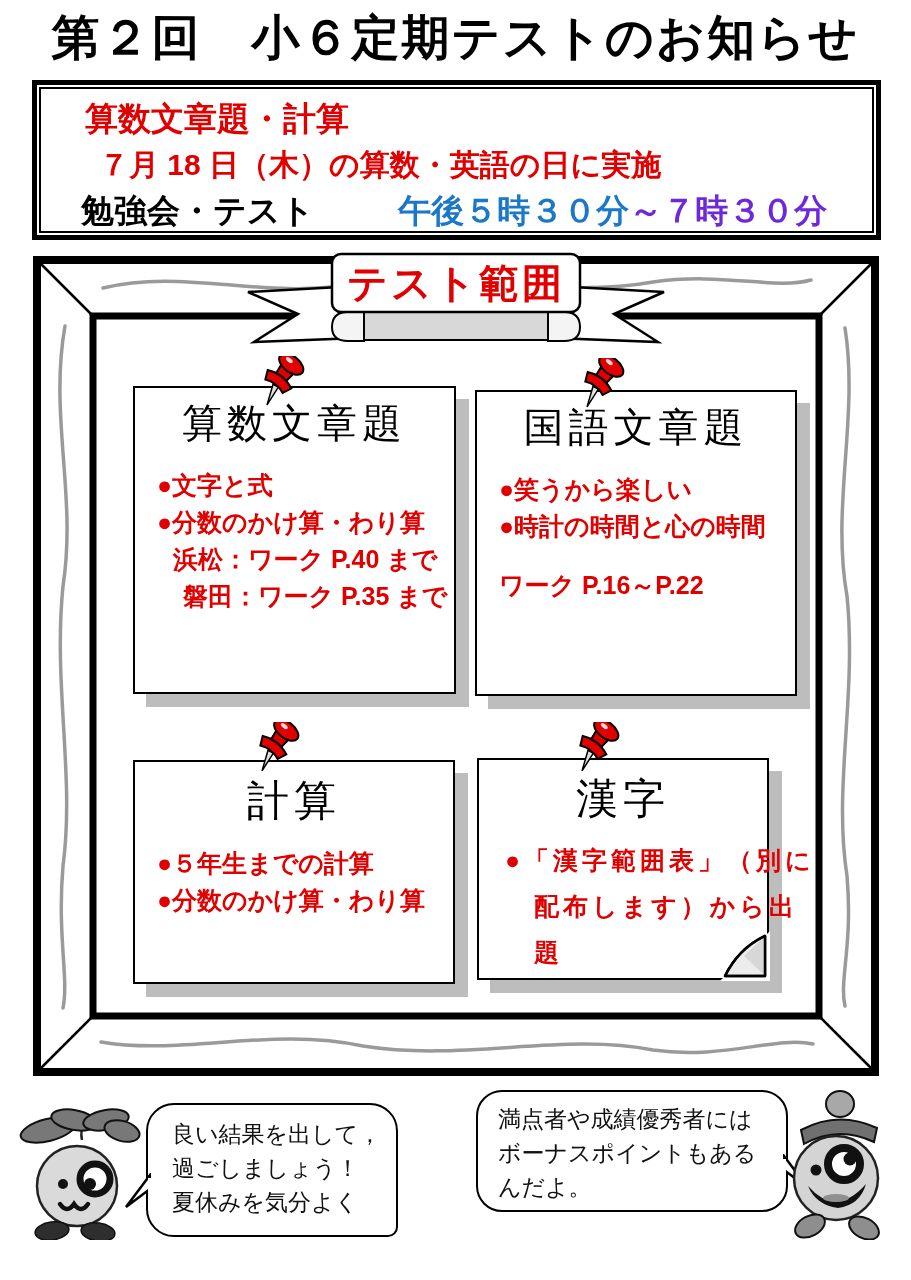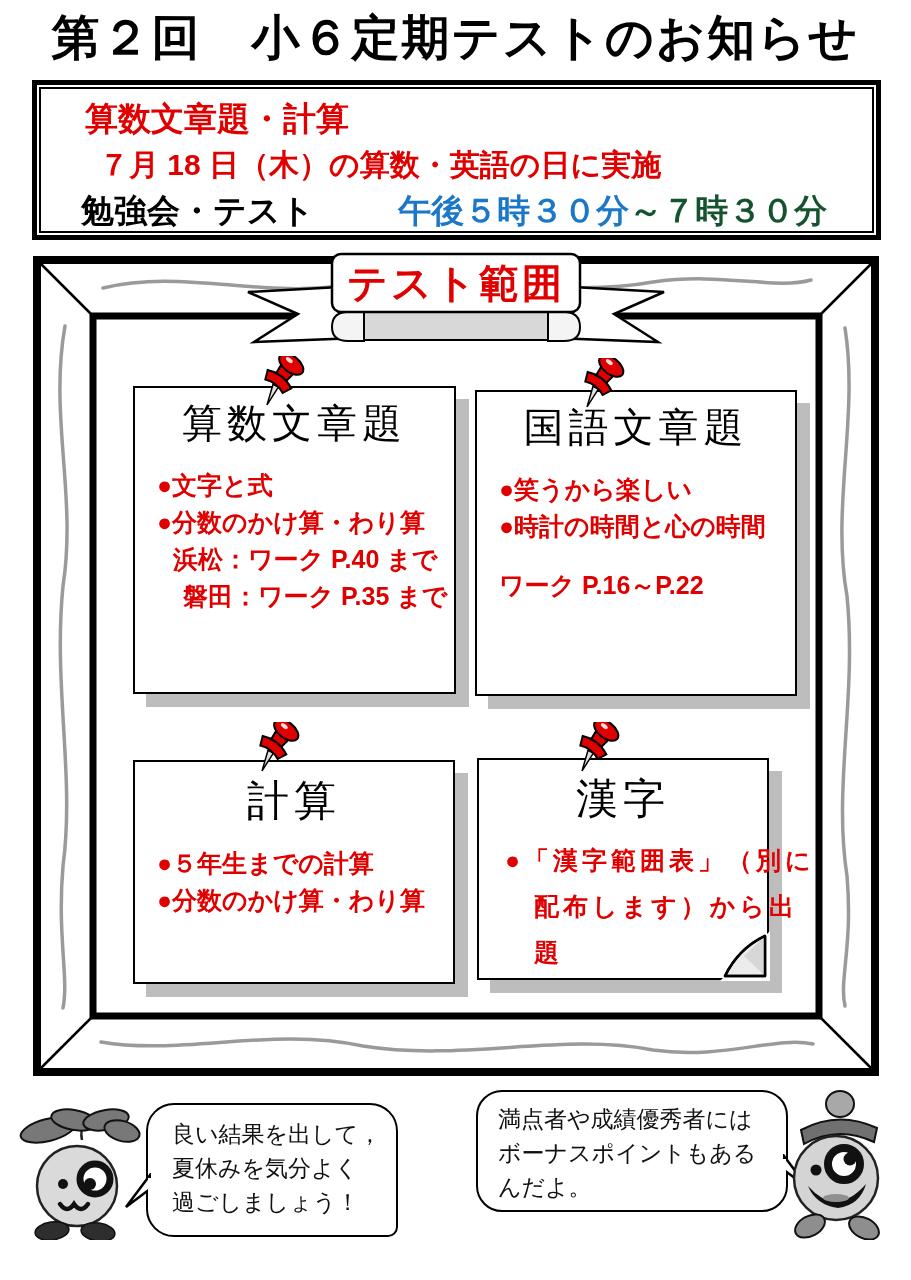--- a/index.html
+++ b/index.html
@@ -23,21 +23,21 @@
   }
   .info-inner{
     position:absolute;inset:2px;border:2px solid #000;
   }
   .info-line{position:absolute;white-space:nowrap;font-weight:bold;}
   .info-line1{left:44px;top:8px;font-size:33px;color:var(--red);}
   .info-line2{left:58px;top:56px;font-size:30px;color:var(--red);}
   .info-line3{left:40px;top:100px;font-size:33px;color:#000;}
   .info-gap{display:inline-block;width:84px;}
   .time-blue{color:var(--blue);}
-  .time-black{color:#14532d;}
+  .time-black{color:#6d28d9;}
 
   
   .frame-svg{position:absolute;left:33px;top:256px;}
 
   
   .banner{position:absolute;left:238px;top:250px;width:436px;height:108px;}
   .banner text{font-family:"Liberation Sans",sans-serif;font-weight:bold;}
 
   
   .card{
@@ -219,22 +219,22 @@
     <ellipse cx="42" cy="131" rx="17" ry="9" fill="#2e2e2e" stroke="#111" stroke-width="1.5" transform="rotate(-8 42 131)"></ellipse>
     <ellipse cx="88" cy="132" rx="17" ry="9" fill="#2e2e2e" stroke="#111" stroke-width="1.5" transform="rotate(8 88 132)"></ellipse>
   </svg>
 
   <div class="bubble bubble-left">
     <svg class="tail tail-left" width="28" height="38" viewBox="0 0 28 38">
       <path d="M27,2 L3,34 L27,16 Z" fill="#fff" stroke="#000" stroke-width="2.5"></path>
       <rect x="25" y="5" width="3" height="26" fill="#fff"></rect>
     </svg>
     <div class="speech-line">良い結果を出して，</div>
+    <div class="speech-line">過ごしましょう！</div>
     <div class="speech-line">夏休みを気分よく</div>
-    <div class="speech-line">過ごしましょう！</div>
   </div>
 
   <div class="bubble bubble-right">
     <svg class="tail tail-right" width="28" height="38" viewBox="0 0 28 38">
       <path d="M1,2 L25,34 L1,16 Z" fill="#fff" stroke="#000" stroke-width="2.5"></path>
       <rect x="0" y="5" width="3" height="26" fill="#fff"></rect>
     </svg>
     <div class="speech-line">満点者や成績優秀者には</div>
     <div class="speech-line">ボーナスポイントもある</div>
     <div class="speech-line">んだよ。</div>

